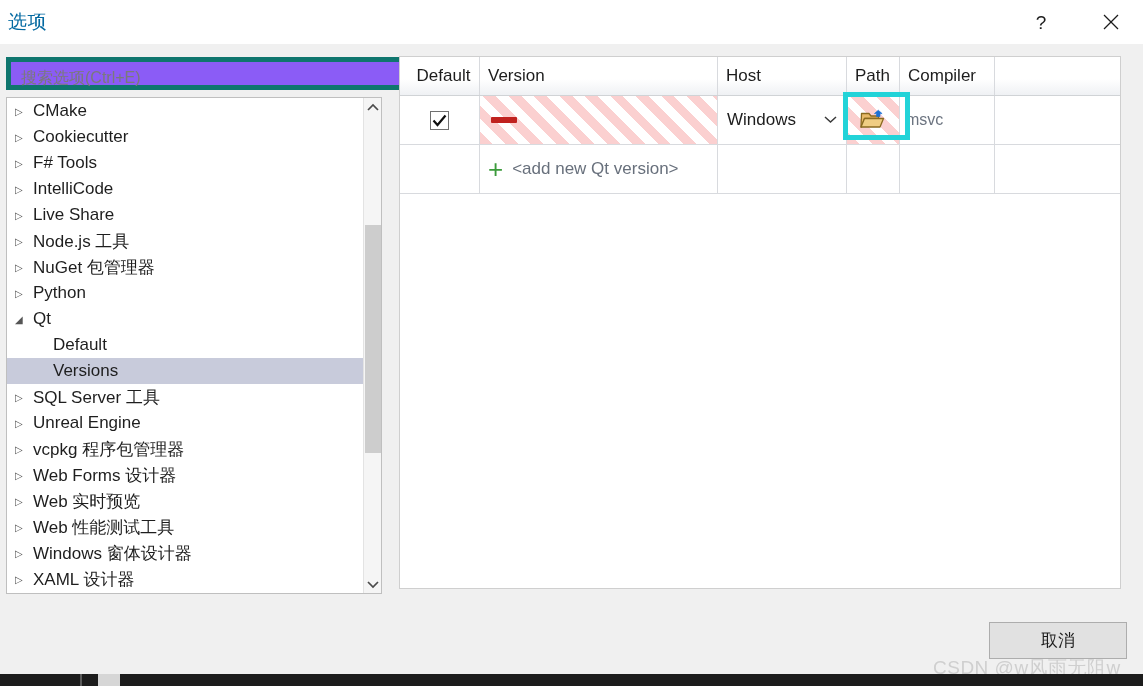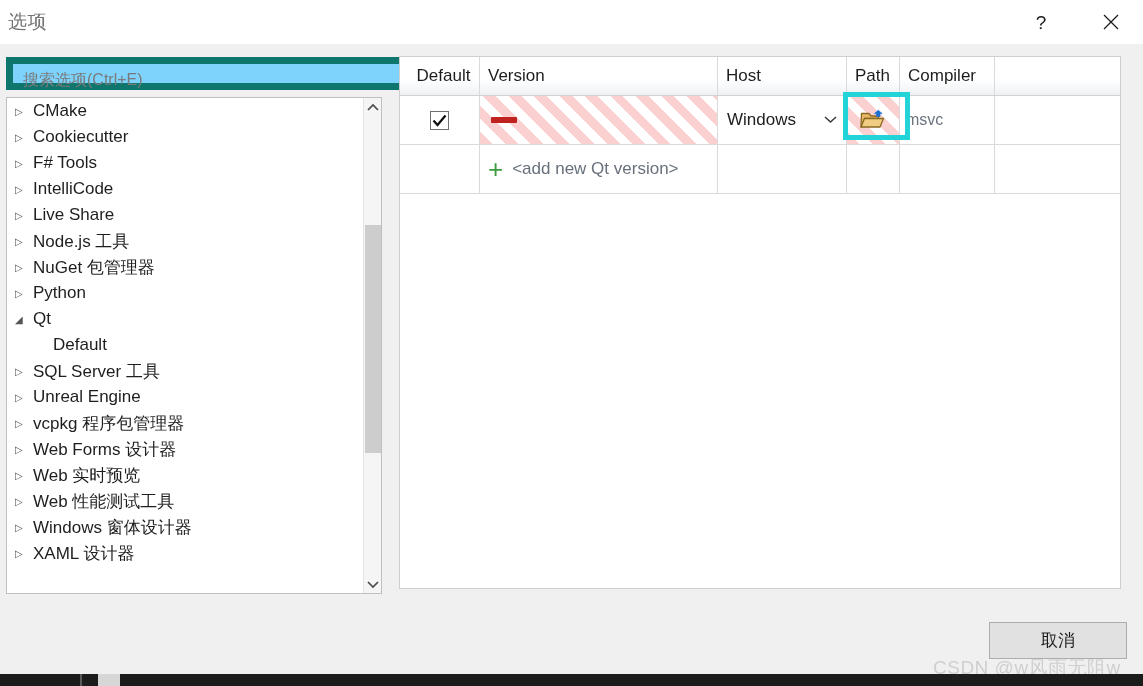--- a/index.html
+++ b/index.html
@@ -16,42 +16,42 @@
     background: #ffffff;
   }
 
   
   .titlebar {
     position: absolute; left: 0; top: 0; width: 1143px; height: 44px;
     background: #ffffff;
   }
   .dialog-title {
     position: absolute; left: 8px; top: 9px;
-    font-size: 19px; color: #737373; letter-spacing: .5px;
+    font-size: 19px; color: #0369a1; letter-spacing: .5px;
   }
   .titlebtn {
     position: absolute; top: 0; width: 46px; height: 44px;
     display: flex; align-items: center; justify-content: center;
     color: #1b1b1b; font-size: 19px; line-height: 1;
     cursor: default;
   }
   .titlebtn.help { left: 1018px; font-size: 19px; }
   .titlebtn.close { left: 1088px; }
   .titlebtn.close svg { display: block; }
 
   
   .body-bg {
     position: absolute; left: 0; top: 44px; width: 1143px; height: 630px;
     background: #f0f0f0;
   }
 
   
   .searchbox {
     position: absolute; left: 6px; top: 57px; width: 454px; height: 33px;
-    background: #7dd3fc; border: 7px solid #0f766e;
+    background: #8b5cf6; border: 5px solid #0f766e;
   }
   .searchbox input {
     position: absolute; left: 8px; top: 0; width: 330px; height: 31px;
     border: 0; outline: none; background: transparent;
     font-family: "Liberation Sans", "DejaVu Sans", sans-serif;
     font-size: 16px; color: #2b2b2b;
   }
   .searchbox input::placeholder { color: #7a7a7a; opacity: 1; }
   .search-icon {
     position: absolute; right: 7px; top: 6px; width: 20px; height: 20px;
@@ -266,20 +266,23 @@
         <div class="tree-item">
           <span class="tw">▷</span>
           <span>Python</span>
         </div>
         <div class="tree-item">
           <span class="tw">◢</span>
           <span>Qt</span>
         </div>
         <div class="tree-item child">
           <span>Default</span>
+        </div>
+        <div class="tree-item selected child">
+          <span>Versions</span>
         </div>
         <div class="tree-item">
           <span class="tw">▷</span>
           <span>SQL Server 工具</span>
         </div>
         <div class="tree-item">
           <span class="tw">▷</span>
           <span>Unreal Engine</span>
         </div>
         <div class="tree-item">

